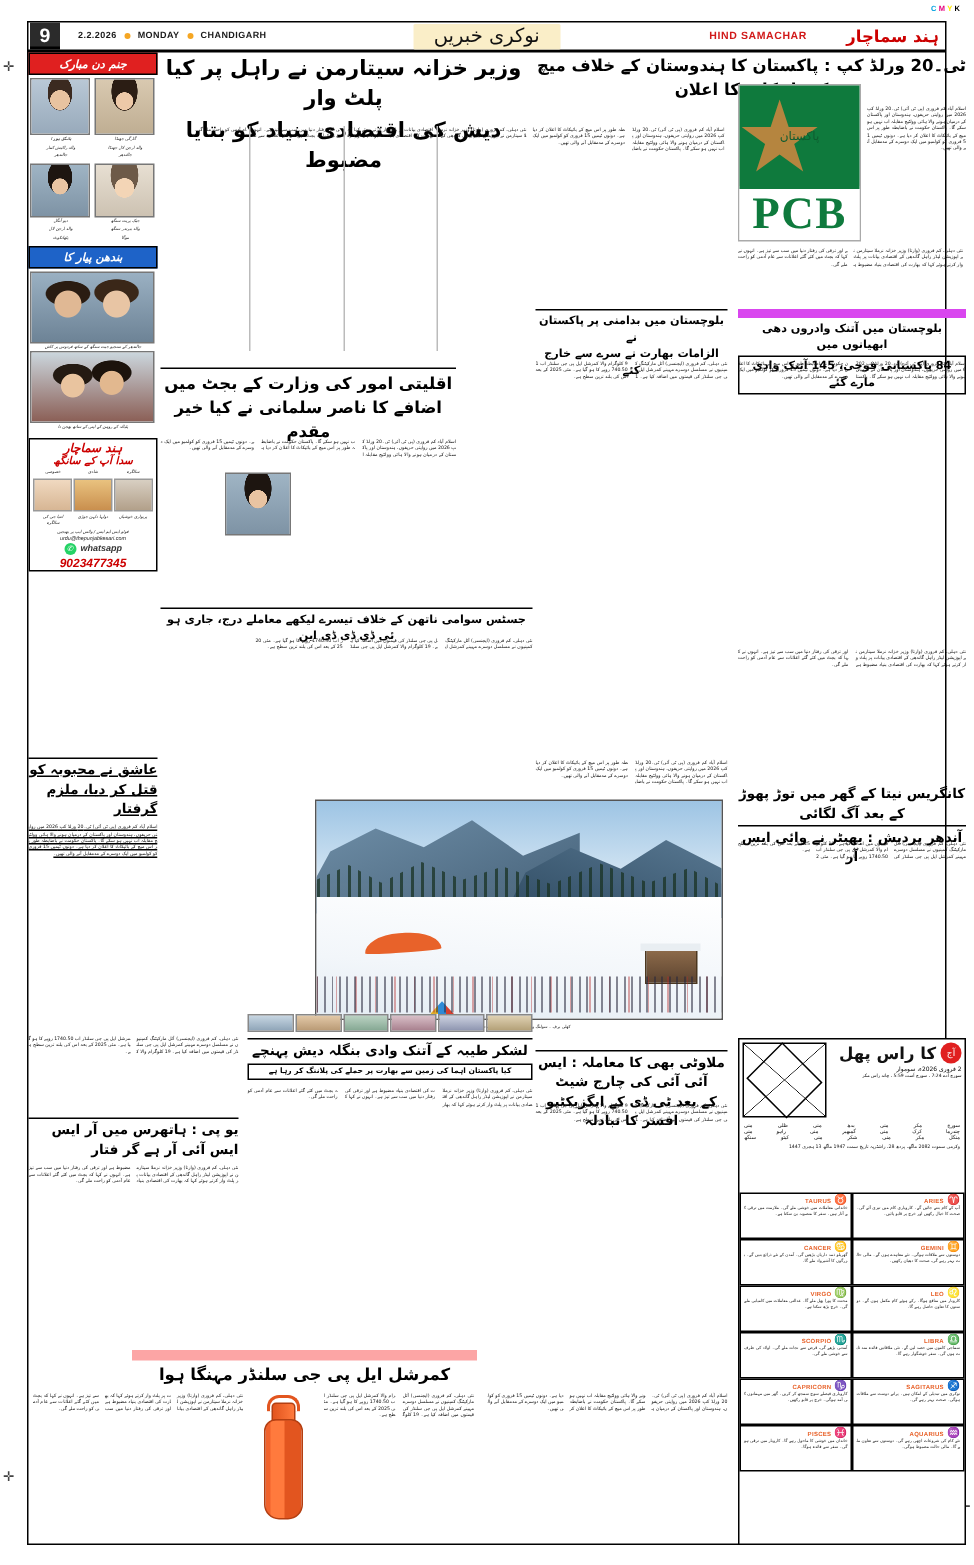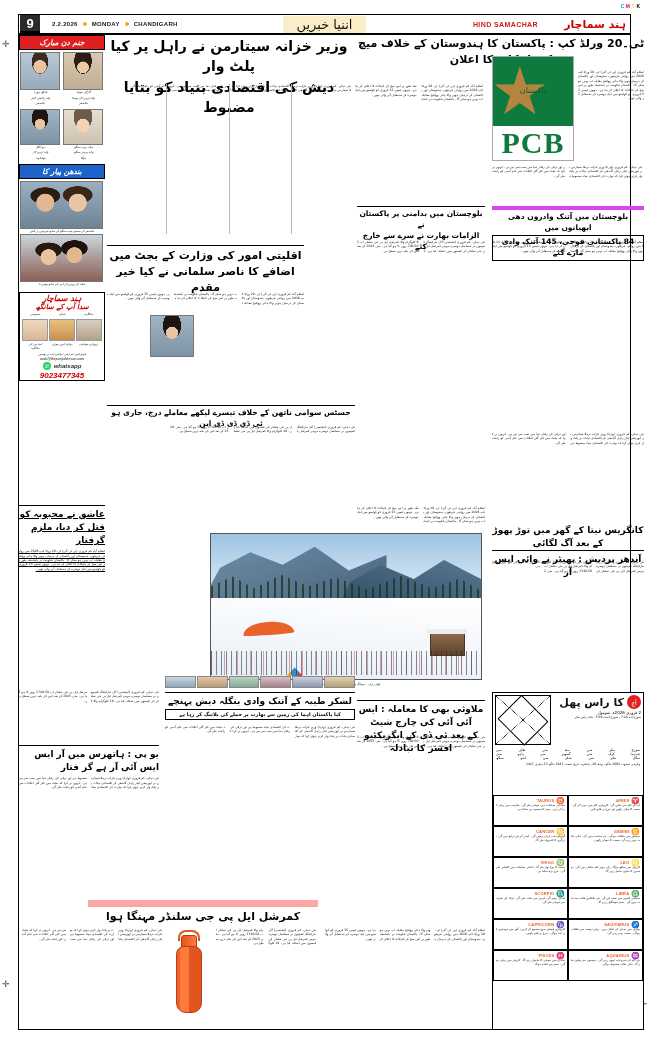--- a/index.html
+++ b/index.html
@@ -319,21 +319,21 @@
 
   <div class="masthead">
     <div class="pagenum">9</div>
     <div class="dateline">
       <span>2.2.2026</span>
       <span class="dot"></span>
       <span>MONDAY</span>
       <span class="dot"></span>
       <span>CHANDIGARH</span>
     </div>
-    <div class="qaumi">اننیا خبریں</div>
+    <div class="qaumi">نوکری خبریں</div>
     <div class="hindsam">HIND SAMACHAR</div>
     <div class="logo-ur">ہند سماچار</div>
   </div>
 
   <div class="body-frame"></div>
 
   <div class="sidebar">
 
     <div class="sb-head">جنم دن مبارک</div>
 
@@ -463,21 +463,21 @@
   <div class="txtcol" style="position:absolute;left:578px;top:70px;width:66px;height:130px;">اسلام آباد کم فروری (پی ٹی آئی) ٹی۔20 ورلڈ کپ 2026 میں روایتی حریفوں، ہندوستان اور پاکستان کے درمیان ہونے والا ہائی وولٹیج مقابلہ اب نہیں ہو سکے گا۔ پاکستان حکومت نے باضابطہ طور پر اس میچ کے بائیکاٹ کا اعلان کر دیا ہے۔ دونوں ٹیمیں 15 فروری کو کولمبو میں ایک دوسرے کے مدمقابل آنے والی تھیں۔</div>
   <div class="txtcol" style="position:absolute;left:492px;top:165px;width:150px;height:36px;column-count:2;column-gap:4px;">نئی دہلی، کم فروری (وارتا) وزیر خزانہ نرملا سیتارمن نے اپوزیشن لیڈر راہل گاندھی کے اقتصادی بیانات پر پلٹ وار کرتے ہوئے کہا کہ بھارت کی اقتصادی بنیاد مضبوط ہے اور ترقی کی رفتار دنیا میں سب سے تیز ہے۔ انہوں نے کہا کہ بجٹ میں کئے گئے اعلانات سے عام آدمی کو راحت ملے گی۔</div>
 
   <div style="position:absolute;left:357px;top:206px;width:128px;">
     <div class="hl h-sm" style="text-align:center;border-top:1px solid #000;padding-top:2px;">بلوچستان میں بدامنی پر پاکستان نے</div>
     <div class="hl h-sm" style="text-align:center;">الزامات بھارت نے سرے سے خارج کئے</div>
   </div>
   <div class="txtcol" style="position:absolute;left:357px;top:240px;width:128px;height:260px;column-count:2;column-gap:5px;">نئی دہلی، کم فروری (ایجنسی) آئل مارکیٹنگ کمپنیوں نے مسلسل دوسرے مہینے کمرشل ایل پی جی سلنڈر کی قیمتوں میں اضافہ کیا ہے۔ 19 کلوگرام والا کمرشل ایل پی جی سلنڈر اب 1740.50 روپے کا ہو گیا ہے۔ مئی 2025 کے بعد اس کی بلند ترین سطح ہے۔</div>
 
   <div style="position:absolute;left:492px;top:206px;width:152px;">
-    <div class="hl h-sm" style="text-align:center;border-top:4px solid #d946ef;padding-top:2px;">بلوچستان میں آتنک وادروں دھی ابھیانوں میں</div>
+    <div class="hl h-sm" style="text-align:center;border-top:6px solid #d946ef;padding-top:2px;">بلوچستان میں آتنک وادروں دھی ابھیانوں میں</div>
     <div class="hl h-sm boxed" style="text-align:center;margin-top:1px;">84 پاکستانی فوجی، 145 آتنک وادی مارے گئے</div>
   </div>
   <div class="txtcol" style="position:absolute;left:492px;top:240px;width:152px;height:152px;column-count:2;column-gap:5px;">اسلام آباد کم فروری (پی ٹی آئی) ٹی۔20 ورلڈ کپ 2026 میں روایتی حریفوں، ہندوستان اور پاکستان کے درمیان ہونے والا ہائی وولٹیج مقابلہ اب نہیں ہو سکے گا۔ پاکستان حکومت نے باضابطہ طور پر اس میچ کے بائیکاٹ کا اعلان کر دیا ہے۔ دونوں ٹیمیں 15 فروری کو کولمبو میں ایک دوسرے کے مدمقابل آنے والی تھیں۔</div>
 
   <div class="txtcol" style="position:absolute;left:492px;top:432px;width:152px;height:86px;column-count:2;column-gap:5px;">نئی دہلی، کم فروری (وارتا) وزیر خزانہ نرملا سیتارمن نے اپوزیشن لیڈر راہل گاندھی کے اقتصادی بیانات پر پلٹ وار کرتے ہوئے کہا کہ بھارت کی اقتصادی بنیاد مضبوط ہے اور ترقی کی رفتار دنیا میں سب سے تیز ہے۔ انہوں نے کہا کہ بجٹ میں کئے گئے اعلانات سے عام آدمی کو راحت ملے گی۔</div>
 
   <div style="position:absolute;left:492px;top:524px;width:152px;">
     <div class="hl h-med" style="text-align:center;">کانگریس نیتا کے گھر میں توڑ پھوڑ کے بعد آگ لگائی</div>
     <div class="hl h-med" style="text-align:center;border-top:1px solid #000;padding-top:2px;">آندھر پردیش : بھیٹر نے وائی ایس آر</div>
   </div>

